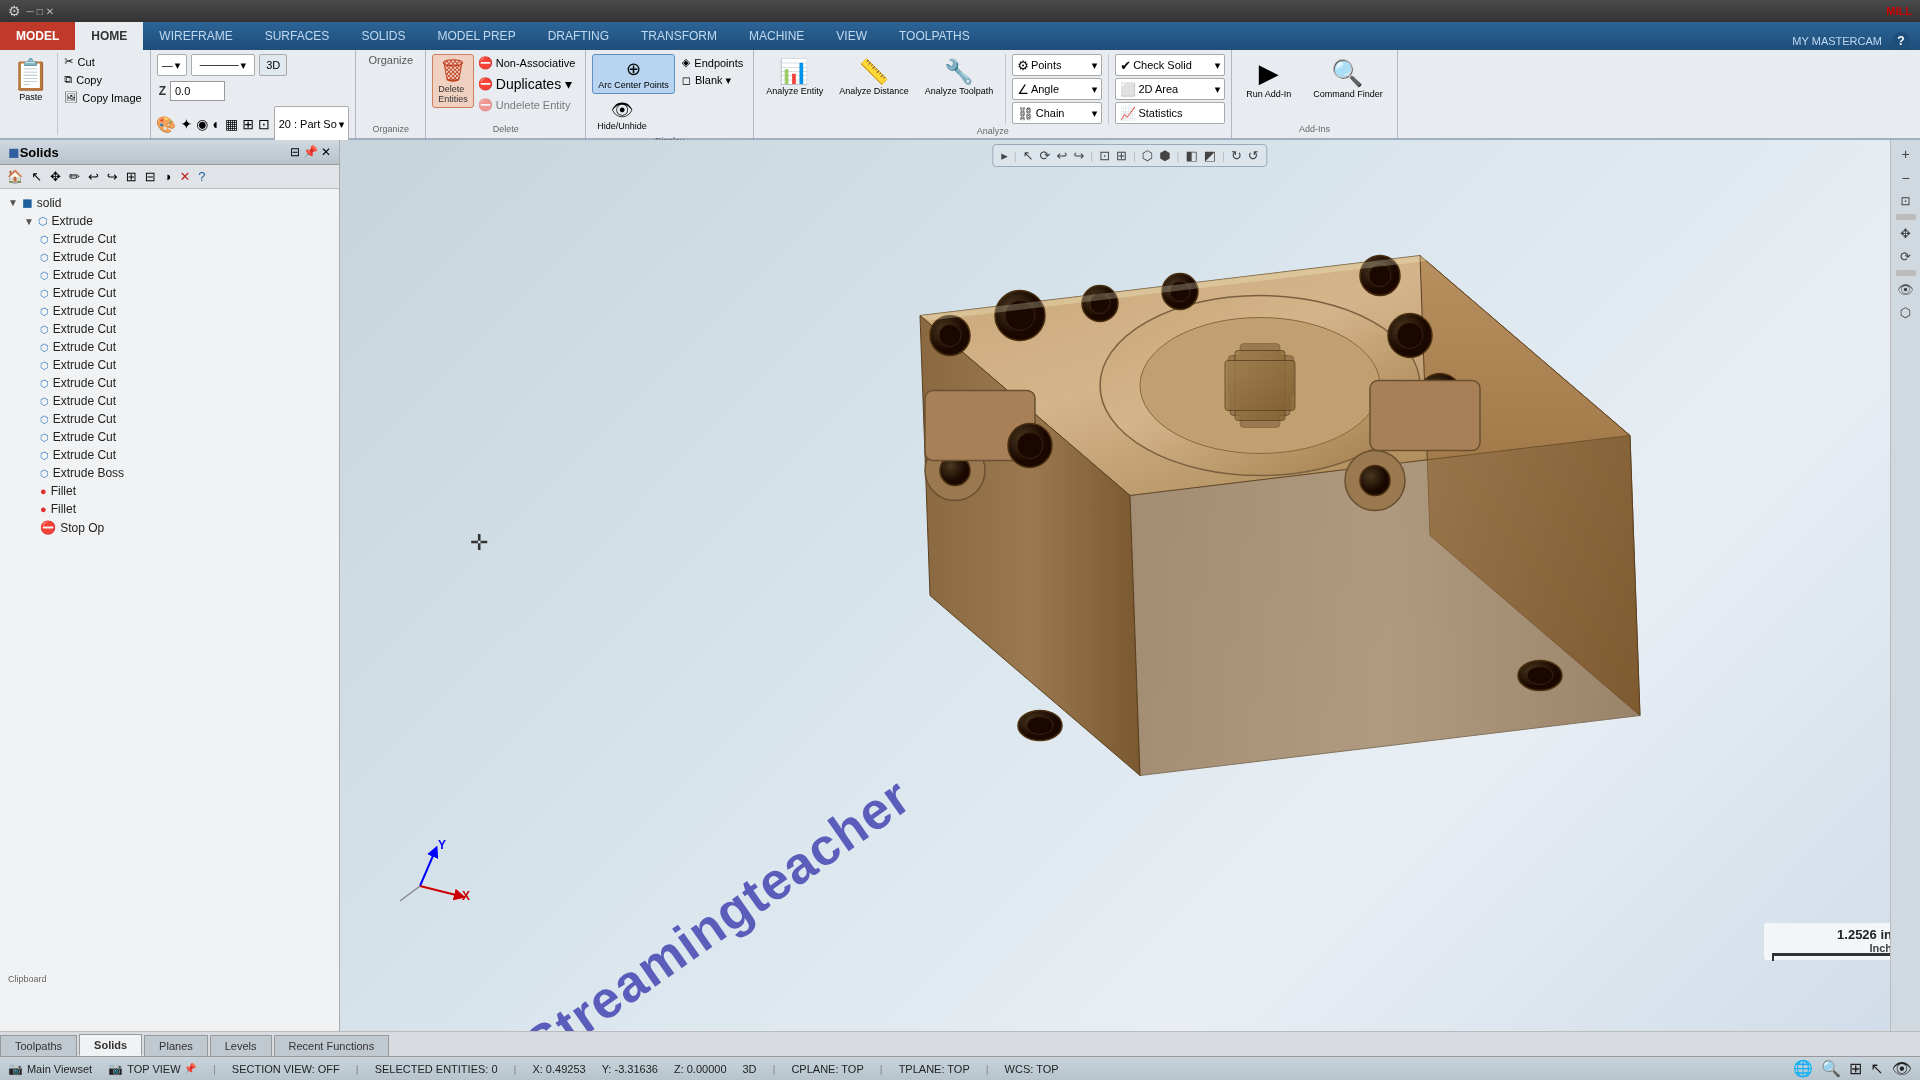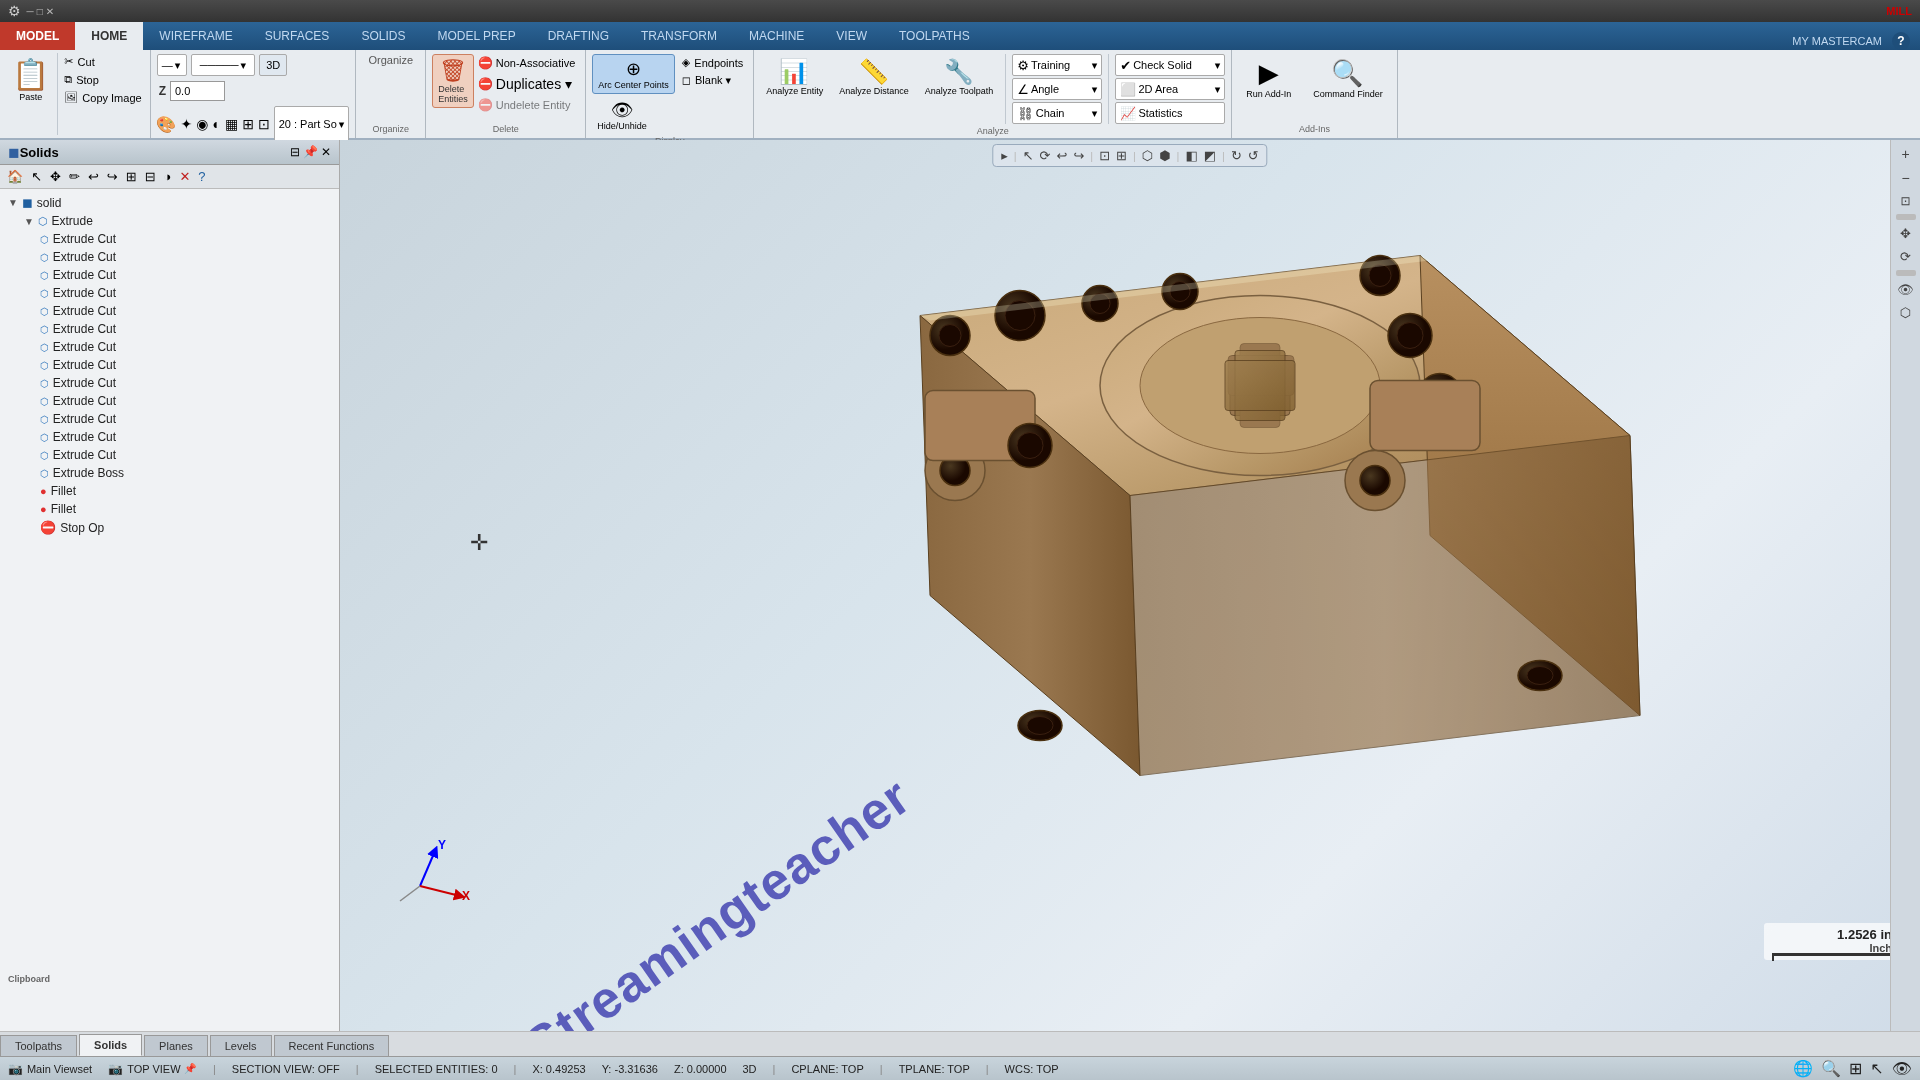--- a/index.html
+++ b/index.html
@@ -133,28 +133,28 @@
       <span style="font-size:30px;">📋</span>
       <span style="font-size:9px;">Paste</span>
     </div>
     <div class="small-btns">
       <div class="small-btn">
         <span>✂</span>
         <span>Cut</span>
       </div>
       <div class="small-btn">
         <span>⧉</span>
-        <span>Stop</span>
+        <span>Copy</span>
       </div>
       <div class="small-btn">
         <span>🖼</span>
         <span>Copy Image</span>
       </div>
     </div>
-    <div style="font-size:9px;color:#666;position:absolute;bottom:96px;left:8px;font-weight:bold;">Clipboard</div>
+    <div style="font-size:9px;color:#666;position:absolute;bottom:96px;left:8px;">Clipboard</div>
   </div>
 
   <div style="display:flex;flex-direction:column;padding:4px 6px;border-right:1px solid #b0b8c0;gap:3px;min-width:200px;">
     <div style="display:flex;align-items:center;gap:4px;">
       <span style="display:flex;align-items:center;gap:2px;border:1px solid #aaa;background:white;padding:1px 4px;cursor:pointer;height:22px;font-size:11px;border-radius:2px;min-width:30px;">
         <span>—</span>
         <span>▾</span>
       </span>
       <span style="display:flex;align-items:center;gap:2px;border:1px solid #aaa;background:white;padding:1px 8px;cursor:pointer;height:22px;font-size:11px;border-radius:2px;min-width:60px;">
         <span style="font-weight:bold;">─────</span>
@@ -252,21 +252,21 @@
       <div class="analyze-btn-large">
         <span style="font-size:24px;">🔧</span>
         <span style="font-size:9px;text-align:right;">Analyze
 Toolpath</span>
       </div>
       <div style="width:1px;background:#c0c8d0;align-self:stretch;margin:0 2px;"></div>
 
       <div style="display:flex;flex-direction:column;gap:2px;">
         <div class="dropdown-btn" style="min-width:90px;">
           <span style="font-size:13px;">⚙</span>
-          <span>Training</span>
+          <span>Points</span>
           <span style="margin-left:auto;">▾</span>
         </div>
         <div class="dropdown-btn" style="min-width:90px;">
           <span style="font-size:13px;">∠</span>
           <span>Angle</span>
           <span style="margin-left:auto;">▾</span>
         </div>
         <div class="dropdown-btn" style="min-width:90px;">
           <span style="font-size:13px;">⛓</span>
           <span>Chain</span>

